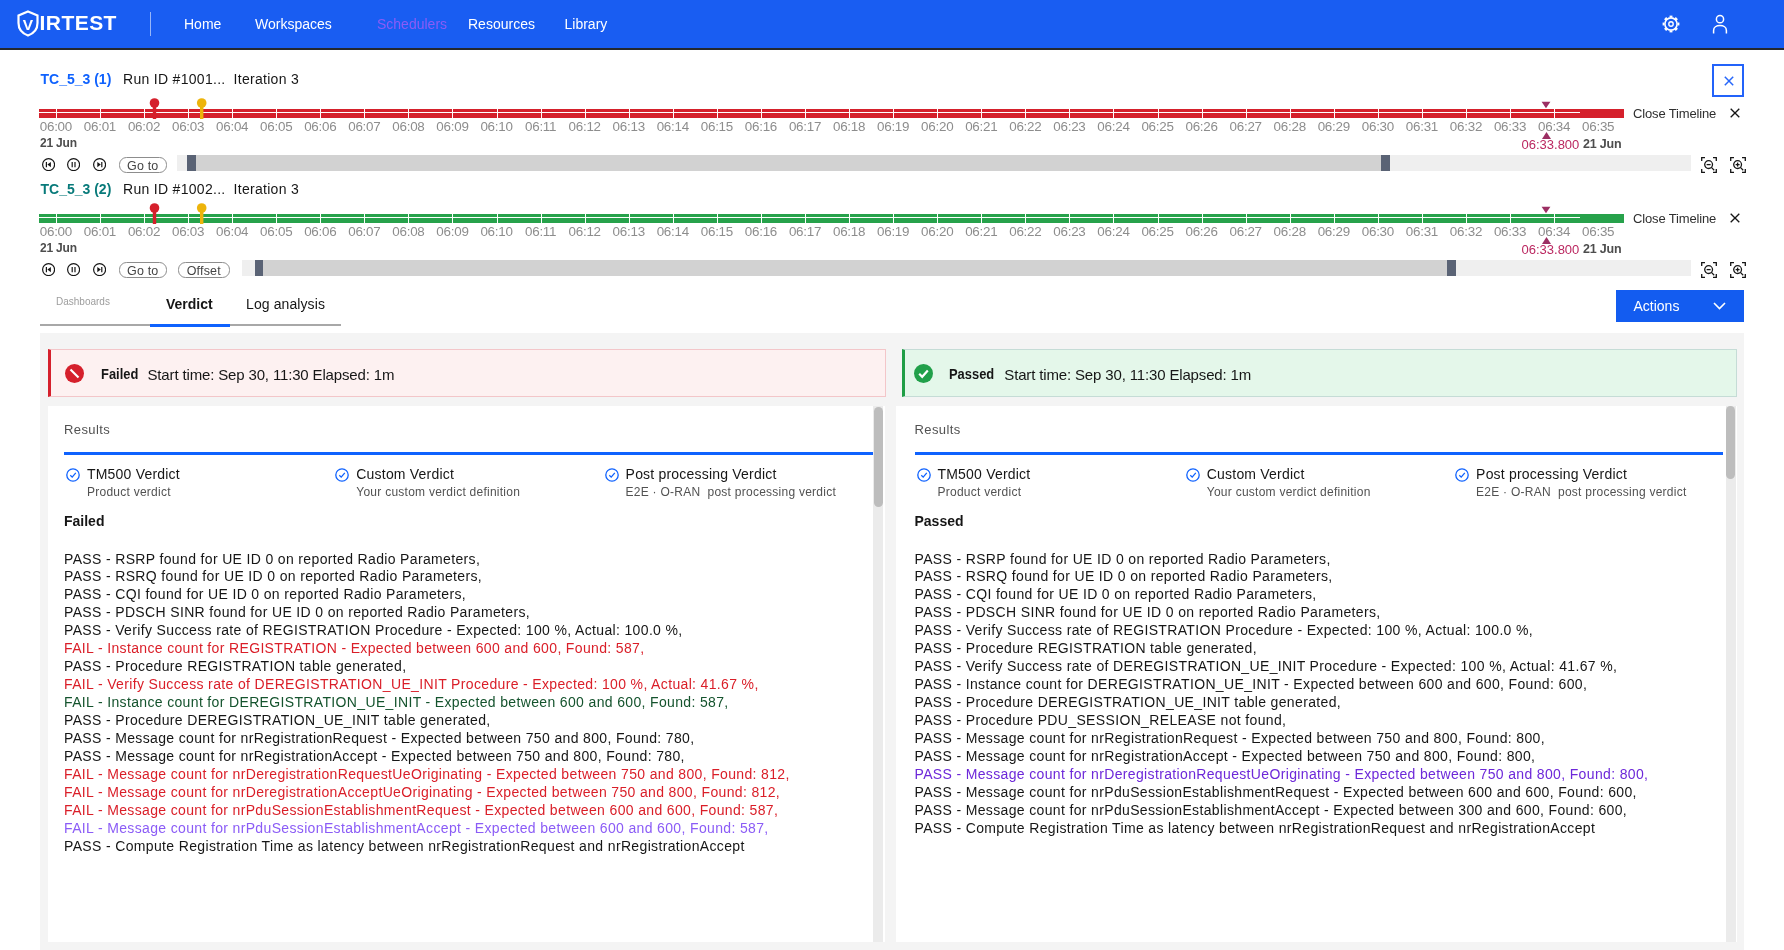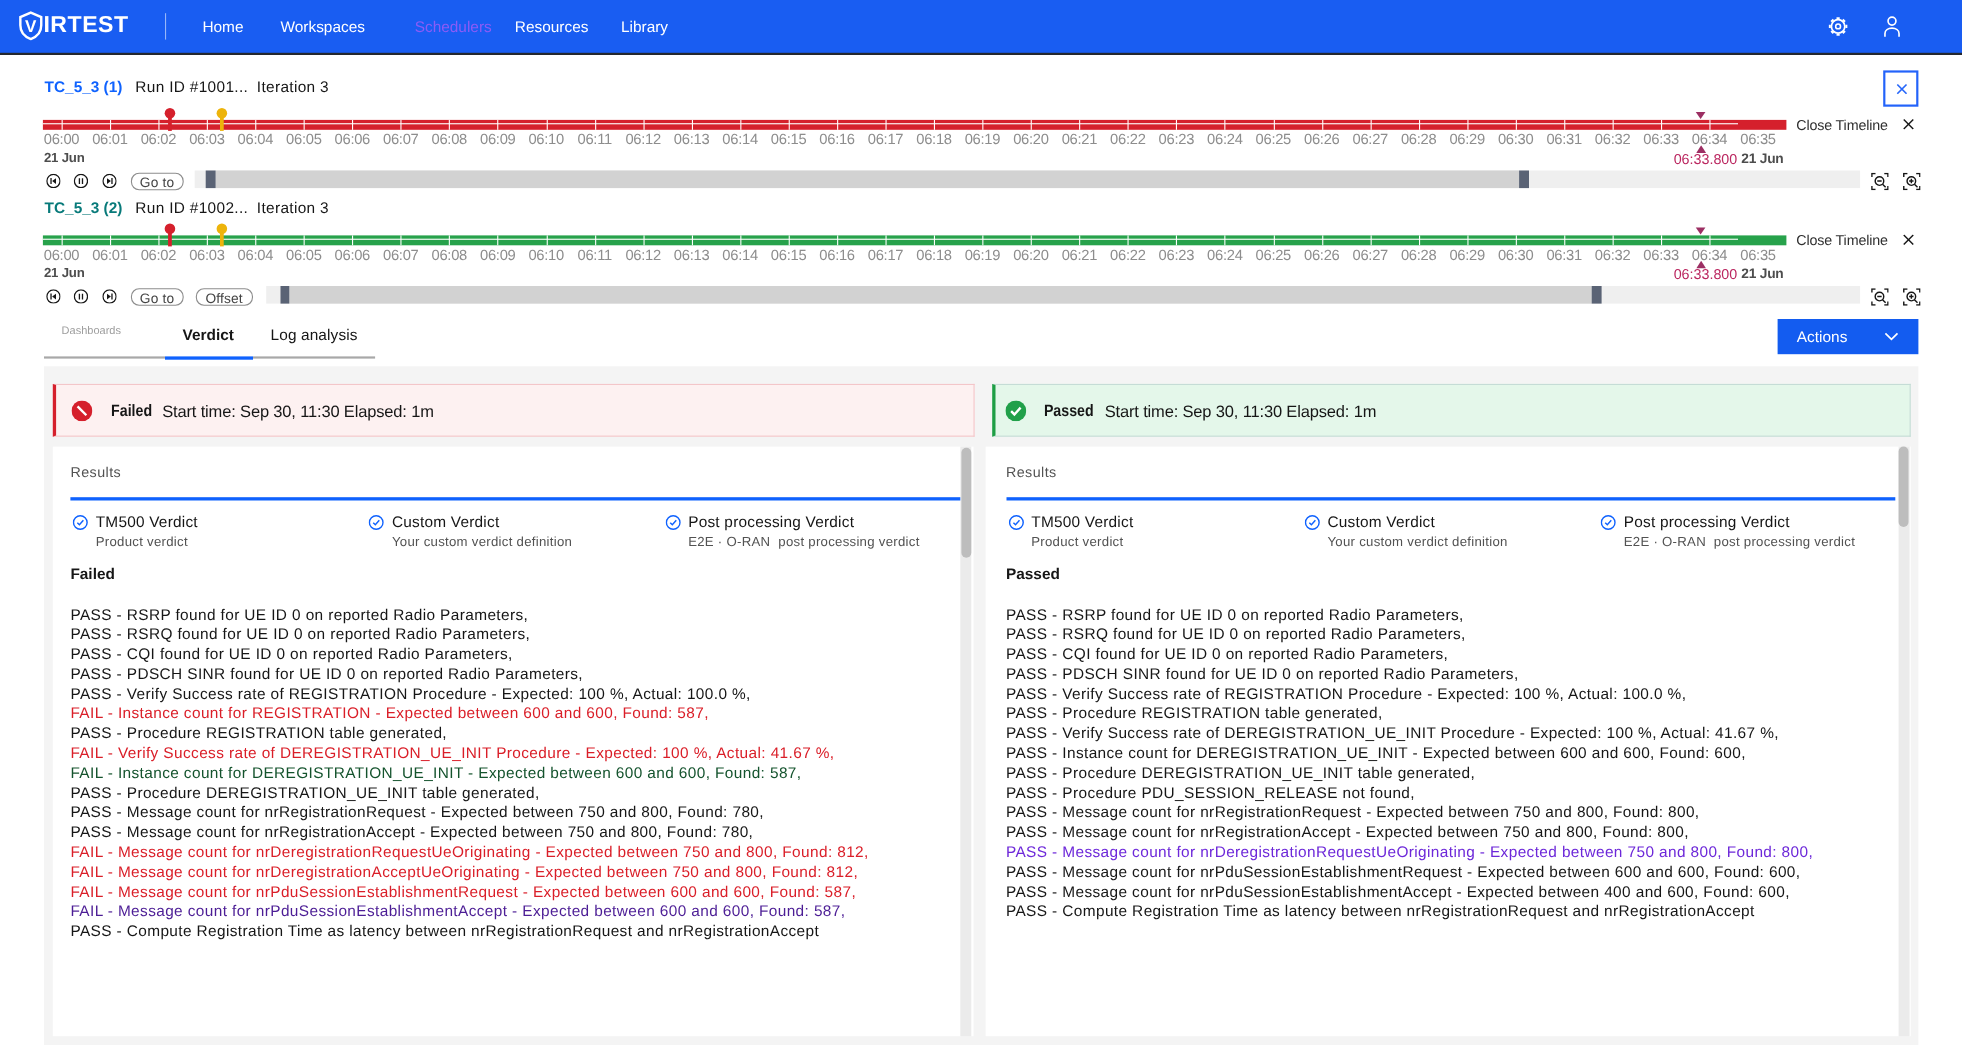--- a/index.html
+++ b/index.html
@@ -386,21 +386,21 @@
     <div style="color:#da1e28">FAIL - Instance count for REGISTRATION - Expected between 600 and 600, Found: 587,</div>
     <div style="color:#161616">PASS - Procedure REGISTRATION table generated,</div>
     <div style="color:#da1e28">FAIL - Verify Success rate of DEREGISTRATION_UE_INIT Procedure - Expected: 100 %, Actual: 41.67 %,</div>
     <div style="color:#14532d">FAIL - Instance count for DEREGISTRATION_UE_INIT - Expected between 600 and 600, Found: 587,</div>
     <div style="color:#161616">PASS - Procedure DEREGISTRATION_UE_INIT table generated,</div>
     <div style="color:#161616">PASS - Message count for nrRegistrationRequest - Expected between 750 and 800, Found: 780,</div>
     <div style="color:#161616">PASS - Message count for nrRegistrationAccept - Expected between 750 and 800, Found: 780,</div>
     <div style="color:#da1e28">FAIL - Message count for nrDeregistrationRequestUeOriginating - Expected between 750 and 800, Found: 812,</div>
     <div style="color:#da1e28">FAIL - Message count for nrDeregistrationAcceptUeOriginating - Expected between 750 and 800, Found: 812,</div>
     <div style="color:#da1e28">FAIL - Message count for nrPduSessionEstablishmentRequest - Expected between 600 and 600, Found: 587,</div>
-    <div style="color:#4c1d95">FAIL - Message count for nrPduSessionEstablishmentAccept - Expected between 600 and 600, Found: 587,</div>
+    <div style="color:#8b5cf6">FAIL - Message count for nrPduSessionEstablishmentAccept - Expected between 600 and 600, Found: 587,</div>
     <div style="color:#161616">PASS - Compute Registration Time as latency between nrRegistrationRequest and nrRegistrationAccept</div>
   </div>
 <div class="a" style="left:895.7px;top:406px;width:841.3px;height:536px;background:#fff"></div>
 <div class="a" style="left:1725.5px;top:406px;width:10px;height:536px;background:#ebebeb"></div>
 <div class="a" style="left:1726.0px;top:406px;width:9px;height:73px;background:#bdbdbd;border-radius:4.5px"></div>
 <div class="a" style="left:914.5px;top:422.7px;font-size:13px;color:#525252;letter-spacing:0.4px">Results</div>
 <div class="a" style="left:914.5px;top:452.3px;width:808.5px;height:2.8px;background:#0f62fe"></div>
 <svg class="a" style="left:916.5px;top:467.5px" width="14" height="14" viewBox="0 0 14 14">
     <circle cx="7" cy="7" r="6.2" stroke="#0f62fe" stroke-width="1.3" fill="none"></circle>
     <path d="M4.3 7.2 L6.2 9.1 L9.8 4.9" stroke="#0f62fe" stroke-width="1.3" fill="none"></path>
@@ -428,14 +428,14 @@
     <div style="color:#161616">PASS - Verify Success rate of REGISTRATION Procedure - Expected: 100 %, Actual: 100.0 %,</div>
     <div style="color:#161616">PASS - Procedure REGISTRATION table generated,</div>
     <div style="color:#161616">PASS - Verify Success rate of DEREGISTRATION_UE_INIT Procedure - Expected: 100 %, Actual: 41.67 %,</div>
     <div style="color:#161616">PASS - Instance count for DEREGISTRATION_UE_INIT - Expected between 600 and 600, Found: 600,</div>
     <div style="color:#161616">PASS - Procedure DEREGISTRATION_UE_INIT table generated,</div>
     <div style="color:#161616">PASS - Procedure PDU_SESSION_RELEASE not found,</div>
     <div style="color:#161616">PASS - Message count for nrRegistrationRequest - Expected between 750 and 800, Found: 800,</div>
     <div style="color:#161616">PASS - Message count for nrRegistrationAccept - Expected between 750 and 800, Found: 800,</div>
     <div style="color:#6d28d9">PASS - Message count for nrDeregistrationRequestUeOriginating - Expected between 750 and 800, Found: 800,</div>
     <div style="color:#161616">PASS - Message count for nrPduSessionEstablishmentRequest - Expected between 600 and 600, Found: 600,</div>
-    <div style="color:#161616">PASS - Message count for nrPduSessionEstablishmentAccept - Expected between 400 and 600, Found: 600,</div>
+    <div style="color:#161616">PASS - Message count for nrPduSessionEstablishmentAccept - Expected between 300 and 600, Found: 600,</div>
     <div style="color:#161616">PASS - Compute Registration Time as latency between nrRegistrationRequest and nrRegistrationAccept</div>
   </div>
 </body></html>

